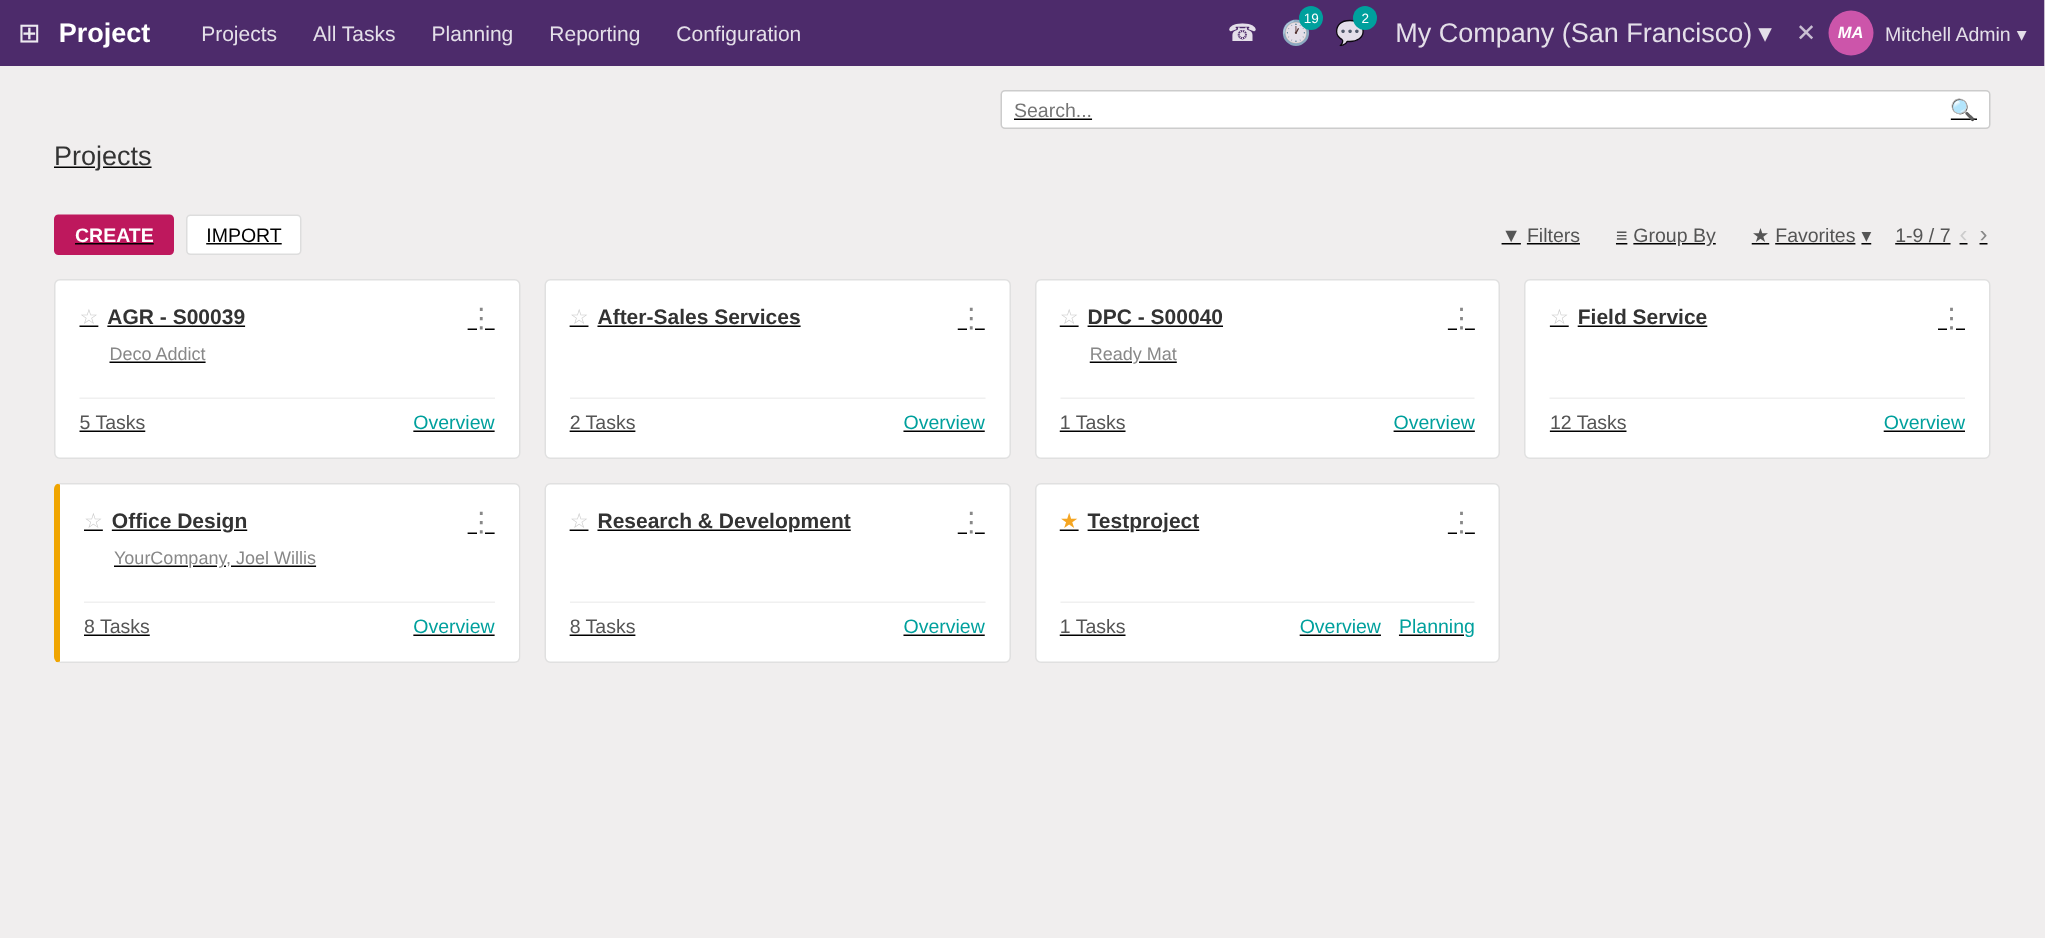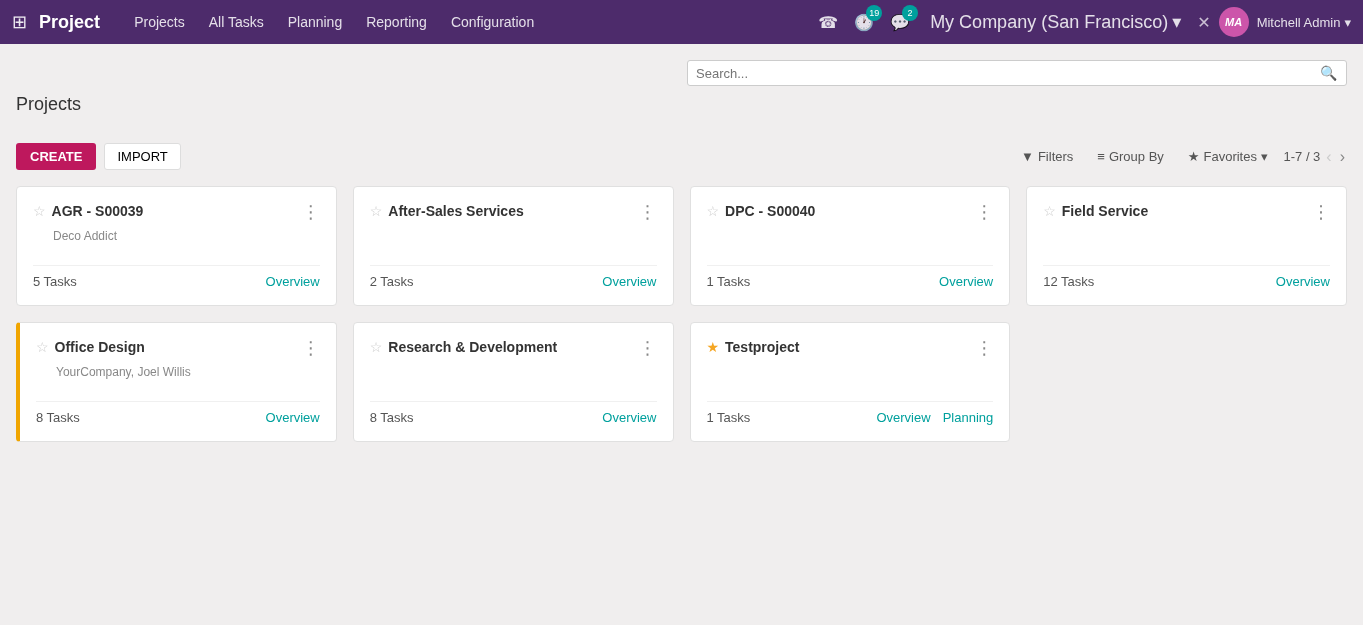--- a/index.html
+++ b/index.html
@@ -95,21 +95,22 @@
       color: rgba(255,255,255,0.85);
       font-size: 13px;
       cursor: pointer;
       display: flex;
       align-items: center;
       gap: 4px;
     }
 
     
     .content {
-      padding: 16px 16px;
+      padding: 16px 36px;
+      text-decoration: underline;
     }
     .page-title {
       font-size: 18px;
       font-weight: 500;
       color: #333;
       margin-bottom: 12px;
     }
 
     
     .toolbar {
@@ -318,21 +319,21 @@
     <button class="filter-btn">
       <span>≡</span>
       <span>Group By</span>
     </button>
     <button class="filter-btn">
       <span>★</span>
       <span>Favorites</span>
       <span>▾</span>
     </button>
     <div class="pagination">
-      <span>1-7 / 3</span>
+      <span>1-9 / 7</span>
       <span class="pag-btn disabled">‹</span>
       <span class="pag-btn">›</span>
     </div>
   </div>
 
   <div class="projects-grid" id="projects-grid">
   <div class="project-card">
     <div class="card-header">
       <div class="card-title-row">
         <span class="star-icon">☆</span>
@@ -365,20 +366,21 @@
     </div>
   </div>
       <div class="project-card">
     <div class="card-header">
       <div class="card-title-row">
         <span class="star-icon">☆</span>
         <span class="card-title">DPC - S00040</span>
       </div>
       <span class="card-menu">⋮</span>
     </div>
+    <div class="card-subtitle">Ready Mat</div>
     <div class="card-footer">
       <span class="tasks-count">1 Tasks</span>
       <div class="footer-links">
         <a class="link-overview">Overview</a>
       </div>
     </div>
   </div>
       <div class="project-card">
     <div class="card-header">
       <div class="card-title-row">

